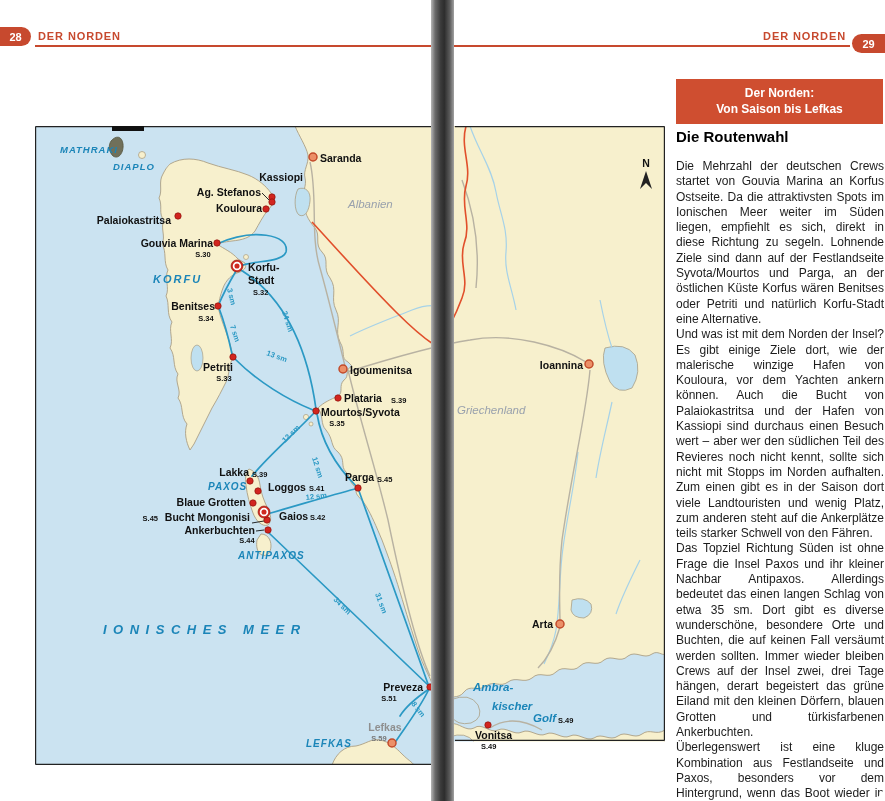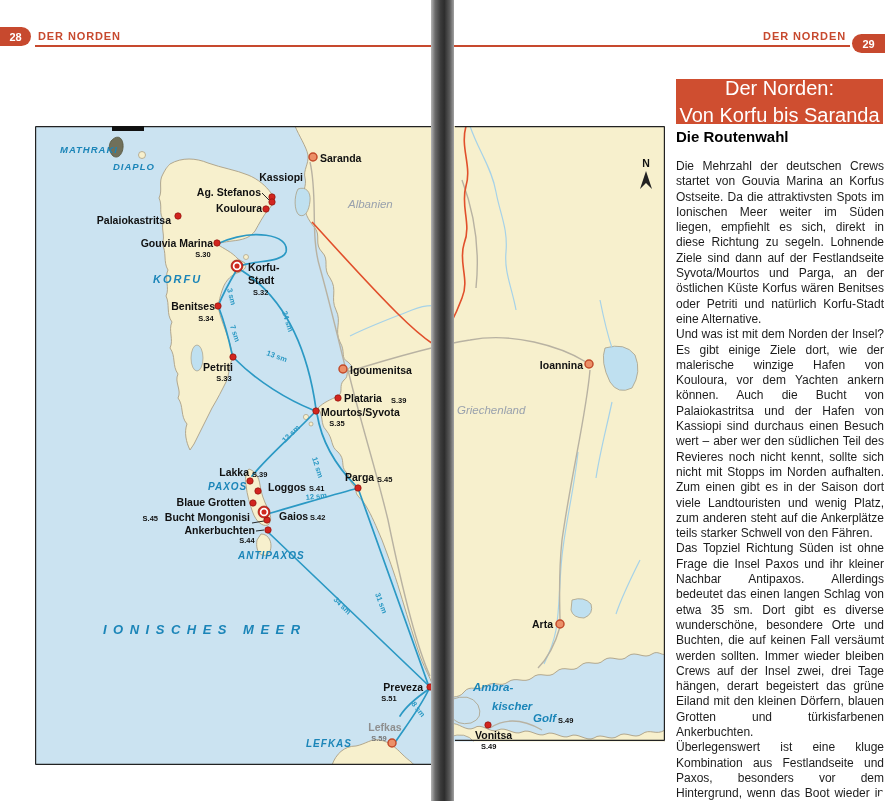--- a/index.html
+++ b/index.html
@@ -11,21 +11,21 @@
   .badge-left{left:0;top:27px;width:31px;border-radius:0 10px 10px 0;}
   .badge-right{left:852px;top:34px;width:33px;border-radius:10px 0 0 10px;}
   .hdr-title{position:absolute;top:30px;color:#c7492e;font-weight:bold;font-size:11px;letter-spacing:.9px;}
   .hdr-title-left{left:38px;}
   .hdr-title-right{left:454px;width:392px;text-align:right;}
   .hdr-rule{position:absolute;top:45px;height:2px;background:#c7492e;}
   .hdr-rule-left{left:35px;width:396px;}
   .hdr-rule-right{left:454px;width:396px;}
   
   .title-box{position:absolute;left:676px;top:79px;width:207px;height:45px;background:#cf4e30;
-             color:#fff;font-weight:normal;font-size:20px;line-height:1.32;text-align:center;
+             color:#fff;font-weight:bold;font-size:12px;line-height:1.32;text-align:center;
              display:flex;flex-direction:column;justify-content:center;}
   
   .article{position:absolute;left:676px;top:128px;width:208px;color:#1c1c1c;}
   .article h3{margin:0 0 14px 0;font-size:15px;font-weight:bold;color:#000;}
   .article p{margin:0;font-size:12px;line-height:15.3px;text-align:justify;}
   
   .map-wrap{position:absolute;left:35px;top:126px;width:630px;height:639px;}
   #map-svg{width:630px;height:639px;display:block;}
   #map-svg text{font-family:"Liberation Sans",sans-serif;}
   
@@ -40,21 +40,21 @@
   <div class="badge badge-left">28</div>
   <div class="hdr-title hdr-title-left">DER NORDEN</div>
   <div class="hdr-rule hdr-rule-left"></div>
 
   <div class="hdr-title hdr-title-right">DER NORDEN</div>
   <div class="hdr-rule hdr-rule-right"></div>
   <div class="badge badge-right">29</div>
 
   <div class="title-box">
     <div>Der Norden:</div>
-    <div>Von Korfu bis Saranda</div>
+    <div>Von Saison bis Lefkas</div>
   </div>
 
   <div class="article">
     <h3>Die Routenwahl</h3>
     <div id="article-body">
         <p>Die Mehrzahl der deutschen Crews startet von Gouvia Marina an Korfus Ostseite. Da die attraktivsten Spots im Ionischen Meer weiter im Süden liegen, empfiehlt es sich, direkt in diese Richtung zu segeln. Lohnende Ziele sind dann auf der Festlandseite Syvota/Mourtos und Parga, an der östlichen Küste Korfus wären Benitses oder Petriti und natürlich Korfu-Stadt eine Alternative.</p>
         <p>Und was ist mit dem Norden der Insel? Es gibt einige Ziele dort, wie der malerische winzige Hafen von Kouloura, vor dem Yachten ankern können. Auch die Bucht von Palaiokastritsa und der Hafen von Kassiopi sind durchaus einen Besuch wert – aber wer den südlichen Teil des Revieres noch nicht kennt, sollte sich nicht mit Stopps im Norden aufhalten. Zum einen gibt es in der Saison dort viele Landtouristen und wenig Platz, zum anderen steht auf die Ankerplätze teils starker Schwell von den Fähren.</p>
         <p>Das Topziel Richtung Süden ist ohne Frage die Insel Paxos und ihr kleiner Nachbar Antipaxos. Allerdings bedeutet das einen langen Schlag von etwa 35 sm. Dort gibt es diverse wunderschöne, besondere Orte und Buchten, die auf keinen Fall versäumt werden sollten. Immer wieder bleiben Crews auf der Insel zwei, drei Tage hängen, derart begeistert das grüne Eiland mit den kleinen Dörfern, blauen Grotten und türkisfarbenen Ankerbuchten.</p>
         <p>Überlegenswert ist eine kluge Kombination aus Festlandseite und Paxos, besonders vor dem Hintergrund, wenn das Boot wieder in Gouvia</p>
       </div>

